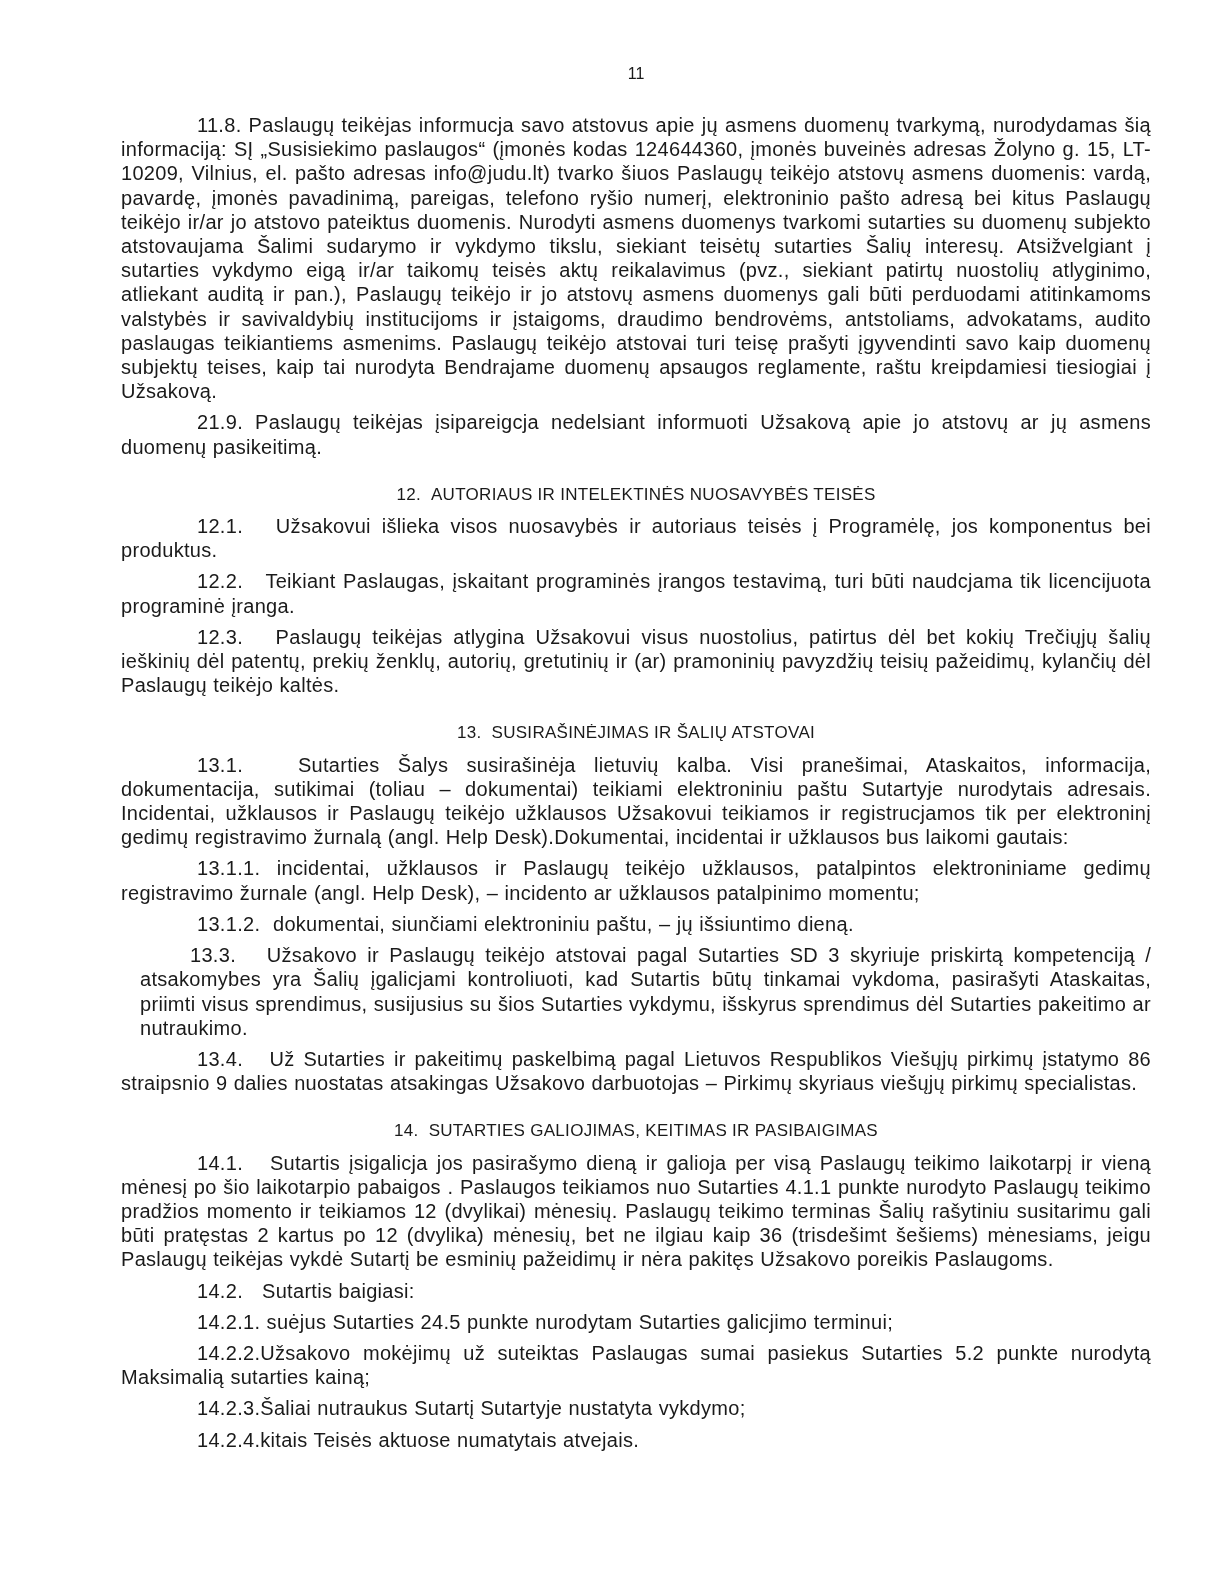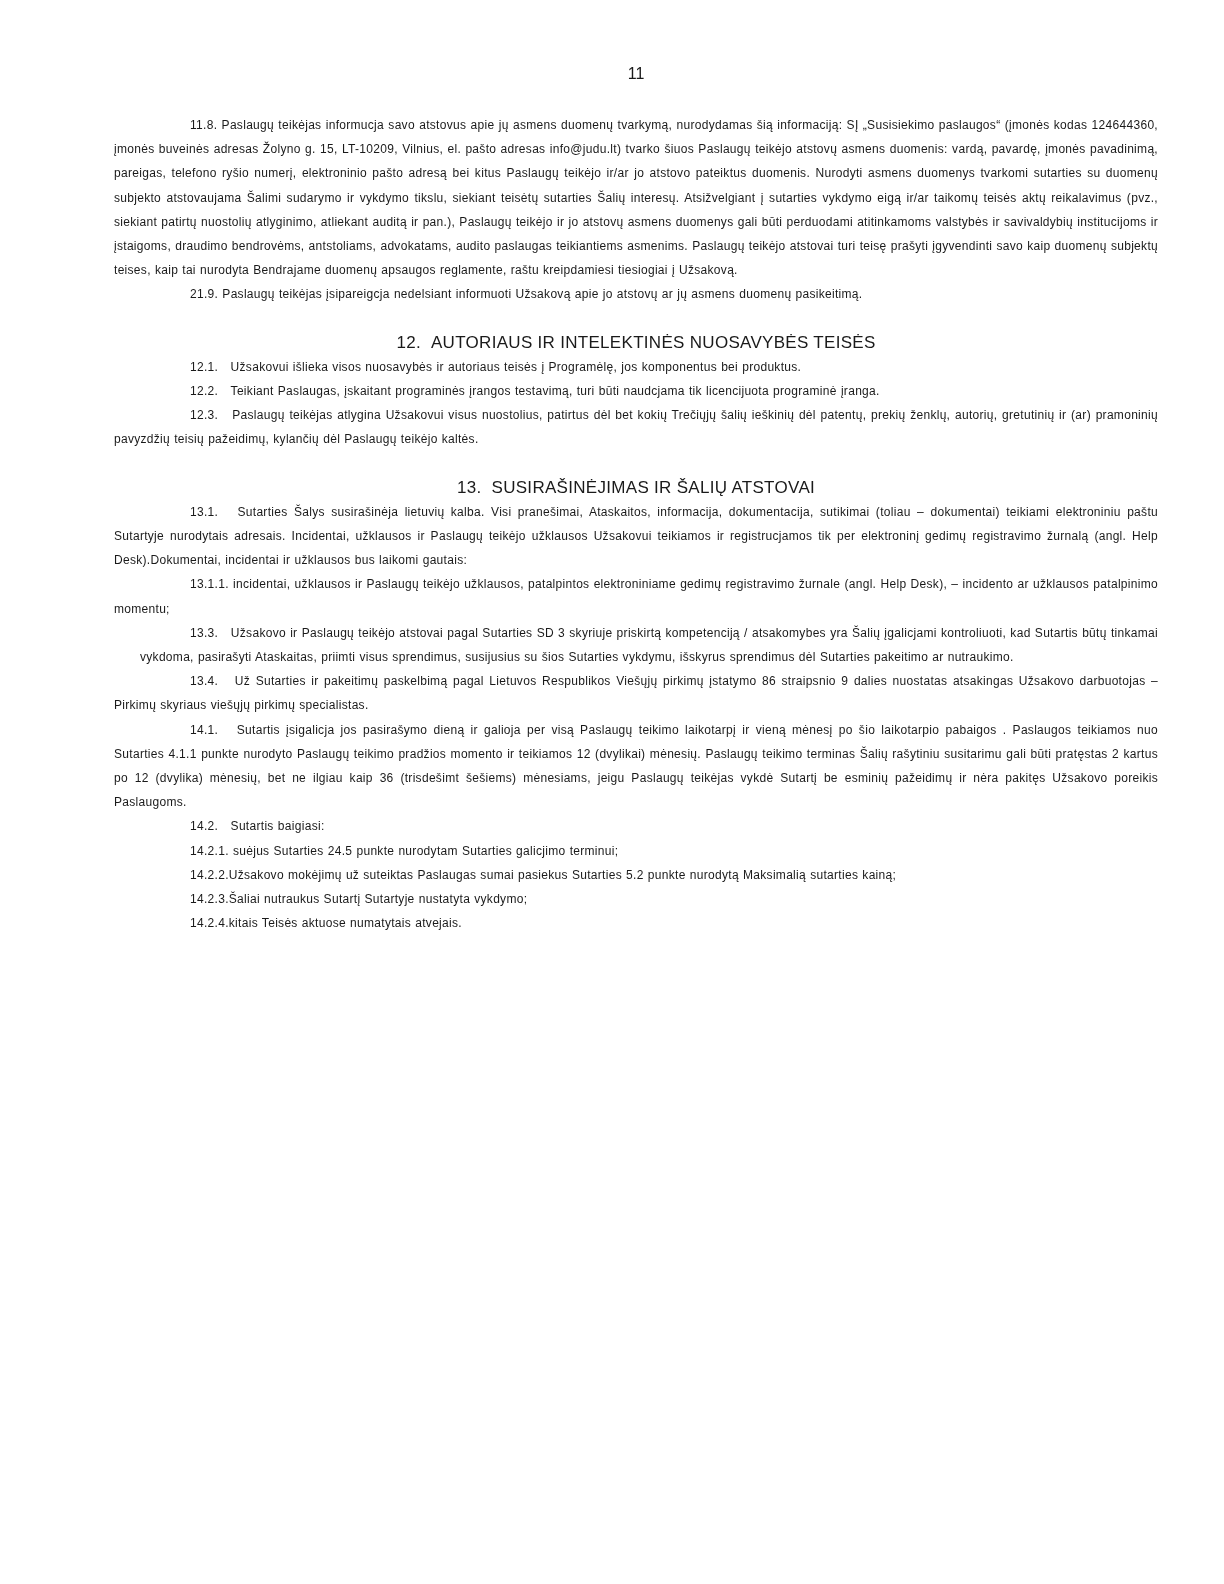--- a/index.html
+++ b/index.html
@@ -21,22 +21,22 @@
     padding: 64px 66px 30px 114px;
     background: #ffffff;
   }
   .page-number {
     text-align: center;
     font-size: 16px;
     line-height: 20px;
     margin: 0 0 29px 0;
   }
   .doc-body .paragraph {
-    margin: 0;
-    font-size: 12px;
+    margin: 7px;
+    font-size: 20px;
     line-height: 24.2px;
     letter-spacing: 0.3px;
     word-spacing: 0.5px;
     text-align: justify;
     text-indent: 76px;
   }
   .doc-body .paragraph.hang {
     margin-left: 26px;
     text-indent: 50px;
   }
@@ -59,22 +59,24 @@
   <div class="doc-body">
       <p class="paragraph"><span>11.8. Paslaugų teikėjas informucja savo atstovus apie jų asmens duomenų tvarkymą, nurodydamas šią informaciją: SĮ „Susisiekimo paslaugos“ (įmonės kodas 124644360, įmonės buveinės adresas Žolyno g. 15, LT-10209, Vilnius, el. pašto adresas info@judu.lt) tvarko šiuos Paslaugų teikėjo atstovų asmens duomenis: vardą, pavardę, įmonės pavadinimą, pareigas, telefono ryšio numerį, elektroninio pašto adresą bei kitus Paslaugų teikėjo ir/ar jo atstovo pateiktus duomenis. Nurodyti asmens duomenys tvarkomi sutarties su duomenų subjekto atstovaujama Šalimi sudarymo ir vykdymo tikslu, siekiant teisėtų sutarties Šalių interesų. Atsižvelgiant į sutarties vykdymo eigą ir/ar taikomų teisės aktų reikalavimus (pvz., siekiant patirtų nuostolių atlyginimo, atliekant auditą ir pan.), Paslaugų teikėjo ir jo atstovų asmens duomenys gali būti perduodami atitinkamoms valstybės ir savivaldybių institucijoms ir įstaigoms, draudimo bendrovėms, antstoliams, advokatams, audito paslaugas teikiantiems asmenims. Paslaugų teikėjo atstovai turi teisę prašyti įgyvendinti savo kaip duomenų subjektų teises, kaip tai nurodyta Bendrajame duomenų apsaugos reglamente, raštu kreipdamiesi tiesiogiai į Užsakovą.</span></p>
       <p class="paragraph"><span>21.9. Paslaugų teikėjas įsipareigcja nedelsiant informuoti Užsakovą apie jo atstovų ar jų asmens duomenų pasikeitimą.</span></p>
       <h2 class="heading"><span>12.&nbsp;&nbsp;AUTORIAUS IR INTELEKTINĖS NUOSAVYBĖS TEISĖS</span></h2>
       <p class="paragraph"><span>12.1.&nbsp;&nbsp;&nbsp;Užsakovui išlieka visos nuosavybės ir autoriaus teisės į Programėlę, jos komponentus bei produktus.</span></p>
       <p class="paragraph"><span>12.2.&nbsp;&nbsp;&nbsp;Teikiant Paslaugas, įskaitant programinės įrangos testavimą, turi būti naudcjama tik licencijuota programinė įranga.</span></p>
       <p class="paragraph"><span>12.3.&nbsp;&nbsp;&nbsp;Paslaugų teikėjas atlygina Užsakovui visus nuostolius, patirtus dėl bet kokių Trečiųjų šalių ieškinių dėl patentų, prekių ženklų, autorių, gretutinių ir (ar) pramoninių pavyzdžių teisių pažeidimų, kylančių dėl Paslaugų teikėjo kaltės.</span></p>
       <h2 class="heading"><span>13.&nbsp;&nbsp;SUSIRAŠINĖJIMAS IR ŠALIŲ ATSTOVAI</span></h2>
       <p class="paragraph"><span>13.1.&nbsp;&nbsp;&nbsp;Sutarties Šalys susirašinėja lietuvių kalba. Visi pranešimai, Ataskaitos, informacija, dokumentacija, sutikimai (toliau – dokumentai) teikiami elektroniniu paštu Sutartyje nurodytais adresais. Incidentai, užklausos ir Paslaugų teikėjo užklausos Užsakovui teikiamos ir registrucjamos tik per elektroninį gedimų registravimo žurnalą (angl. Help Desk).Dokumentai, incidentai ir užklausos bus laikomi gautais:</span></p>
       <p class="paragraph"><span>13.1.1. incidentai, užklausos ir Paslaugų teikėjo užklausos, patalpintos elektroniniame gedimų registravimo žurnale (angl. </span><span class="italic">Help Desk</span><span>), – incidento ar užklausos patalpinimo momentu;</span></p>
+      <p class="paragraph"><span>13.1.2.&nbsp;&nbsp;dokumentai, siunčiami elektroniniu paštu, – jų išsiuntimo dieną.</span></p>
       <p class="paragraph hang"><span>13.3.&nbsp;&nbsp;&nbsp;Užsakovo ir Paslaugų teikėjo atstovai pagal Sutarties SD 3 skyriuje priskirtą kompetenciją / atsakomybes yra Šalių įgalicjami kontroliuoti, kad Sutartis būtų tinkamai vykdoma, pasirašyti Ataskaitas, priimti visus sprendimus, susijusius su šios Sutarties vykdymu, išskyrus sprendimus dėl Sutarties pakeitimo ar nutraukimo.</span></p>
       <p class="paragraph"><span>13.4.&nbsp;&nbsp;&nbsp;Už Sutarties ir pakeitimų paskelbimą pagal Lietuvos Respublikos Viešųjų pirkimų įstatymo 86 straipsnio 9 dalies nuostatas atsakingas Užsakovo darbuotojas – Pirkimų skyriaus viešųjų pirkimų specialistas.</span></p>
+      <h2 class="heading"><span>14.&nbsp;&nbsp;SUTARTIES GALIOJIMAS, KEITIMAS IR PASIBAIGIMAS</span></h2>
       <p class="paragraph"><span>14.1.&nbsp;&nbsp;&nbsp;Sutartis įsigalicja jos pasirašymo dieną ir galioja per visą Paslaugų teikimo laikotarpį ir vieną mėnesį po šio laikotarpio pabaigos . Paslaugos teikiamos nuo Sutarties 4.1.1 punkte nurodyto Paslaugų teikimo pradžios momento ir teikiamos 12 (dvylikai) mėnesių. Paslaugų teikimo terminas Šalių rašytiniu susitarimu gali būti pratęstas 2 kartus po 12 (dvylika) mėnesių, bet ne ilgiau kaip 36 (trisdešimt šešiems) mėnesiams, jeigu Paslaugų teikėjas vykdė Sutartį be esminių pažeidimų ir nėra pakitęs Užsakovo poreikis Paslaugoms.</span></p>
       <p class="paragraph"><span>14.2.&nbsp;&nbsp;&nbsp;Sutartis baigiasi:</span></p>
       <p class="paragraph"><span>14.2.1. suėjus Sutarties 24.5 punkte nurodytam Sutarties galicjimo terminui;</span></p>
       <p class="paragraph"><span>14.2.2.Užsakovo mokėjimų už suteiktas Paslaugas sumai pasiekus Sutarties 5.2 punkte nurodytą Maksimalią sutarties kainą;</span></p>
       <p class="paragraph"><span>14.2.3.Šaliai nutraukus Sutartį Sutartyje nustatyta vykdymo;</span></p>
       <p class="paragraph"><span>14.2.4.kitais Teisės aktuose numatytais atvejais.</span></p>
     </div>
 </div>
 
 </body></html>

